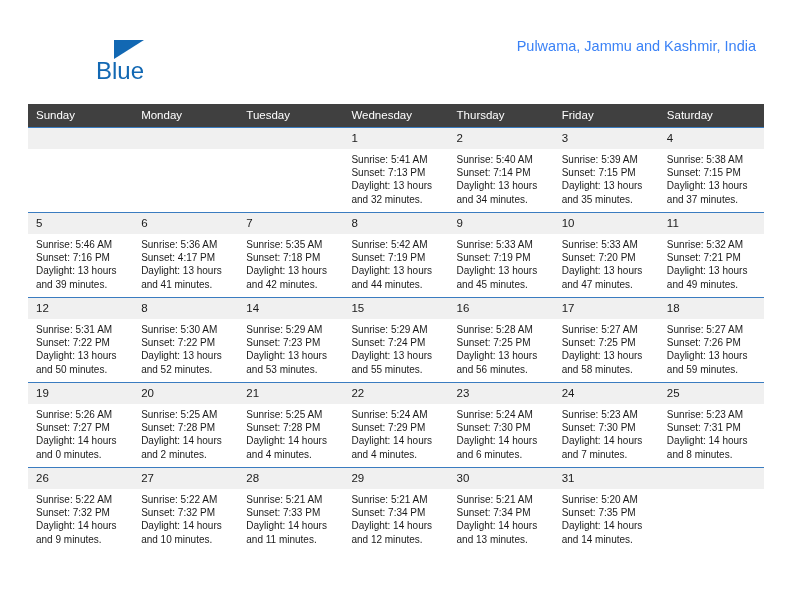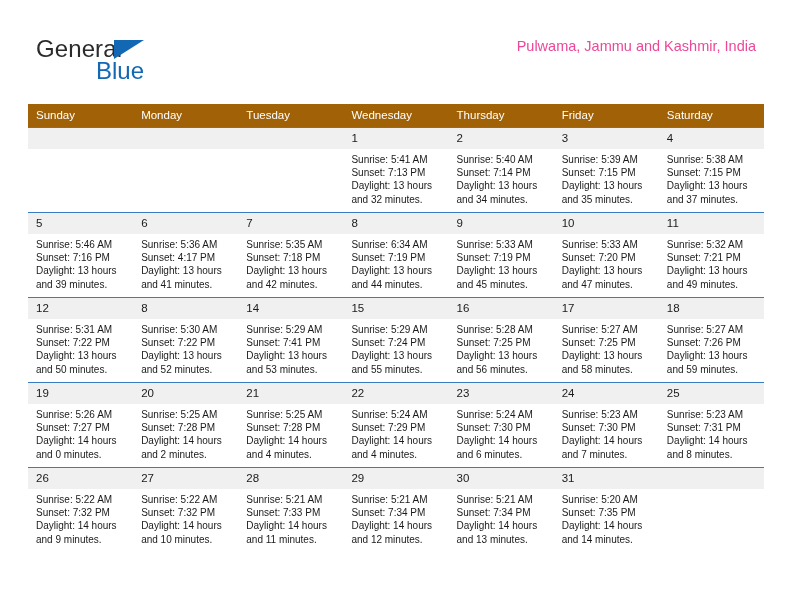--- a/index.html
+++ b/index.html
@@ -71,37 +71,37 @@
     text-align: right;
   }
   .cal-title {
     font-size: 27px;
     color: #1a1a1a;
     line-height: 32px;
     white-space: nowrap;
   }
   .cal-subtitle {
     font-size: 14.5px;
-    color: #ec4899;
+    color: #3b82f6;
     line-height: 20px;
     margin-top: 6px;
     white-space: nowrap;
   }
 
   
   .calendar {
     position: absolute;
     left: 28px;
     top: 104px;
     width: 736px;
     border-collapse: collapse;
     table-layout: fixed;
   }
   .calendar th {
-    background: #a16207;
+    background: #404040;
     color: #ffffff;
     font-size: 11.5px;
     font-weight: normal;
     text-align: left;
     padding: 5px 0 5px 8px;
     height: 11px;
     line-height: 13px;
   }
   .calendar td {
     width: 105.1px;
@@ -137,21 +137,20 @@
   }
 </style>
 </head>
 <body>
 
 <div class="page">
 
   <div class="header">
 
     <div class="logo">
-      <span class="logo-general">General</span>
       <span class="logo-tri"></span>
       <span class="logo-blue">Blue</span>
     </div>
 
     <div class="title-block">
       <div class="cal-subtitle">Pulwama, Jammu and Kashmir, India</div>
     </div>
 
   </div>
 
@@ -239,21 +238,21 @@
             <div class="info">
               <div>Sunrise: 5:35 AM</div>
               <div>Sunset: 7:18 PM</div>
               <div>Daylight: 13 hours</div>
               <div>and 42 minutes.</div>
             </div>
           </td>
           <td class="day-cell">
             <span class="daynum">8</span>
             <div class="info">
-              <div>Sunrise: 6:34 AM</div>
+              <div>Sunrise: 5:42 AM</div>
               <div>Sunset: 7:19 PM</div>
               <div>Daylight: 13 hours</div>
               <div>and 44 minutes.</div>
             </div>
           </td>
           <td class="day-cell">
             <span class="daynum">9</span>
             <div class="info">
               <div>Sunrise: 5:33 AM</div>
               <div>Sunset: 7:19 PM</div>
@@ -296,21 +295,21 @@
               <div>Sunrise: 5:30 AM</div>
               <div>Sunset: 7:22 PM</div>
               <div>Daylight: 13 hours</div>
               <div>and 52 minutes.</div>
             </div>
           </td>
           <td class="day-cell">
             <span class="daynum">14</span>
             <div class="info">
               <div>Sunrise: 5:29 AM</div>
-              <div>Sunset: 7:41 PM</div>
+              <div>Sunset: 7:23 PM</div>
               <div>Daylight: 13 hours</div>
               <div>and 53 minutes.</div>
             </div>
           </td>
           <td class="day-cell">
             <span class="daynum">15</span>
             <div class="info">
               <div>Sunrise: 5:29 AM</div>
               <div>Sunset: 7:24 PM</div>
               <div>Daylight: 13 hours</div>

